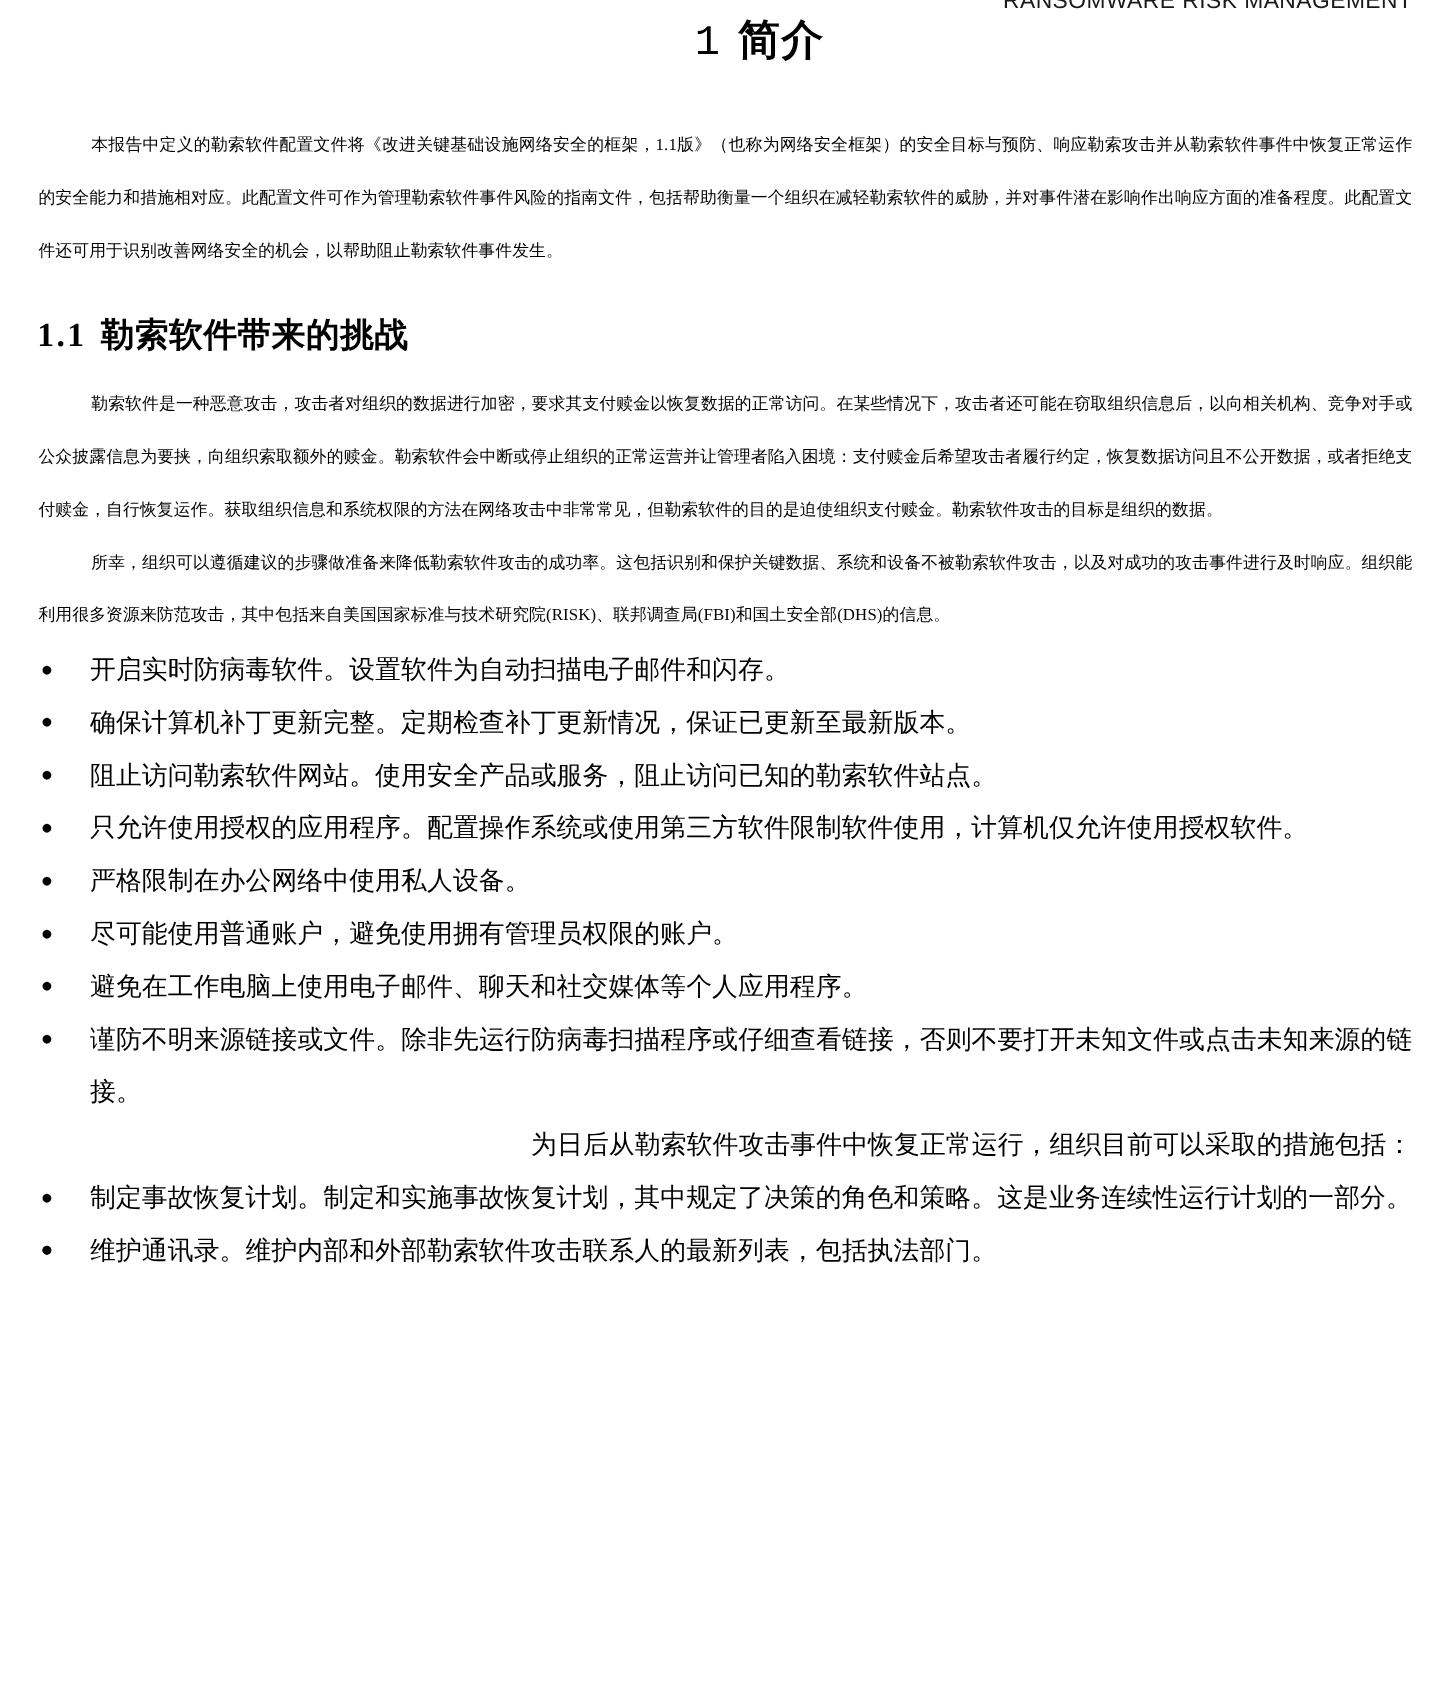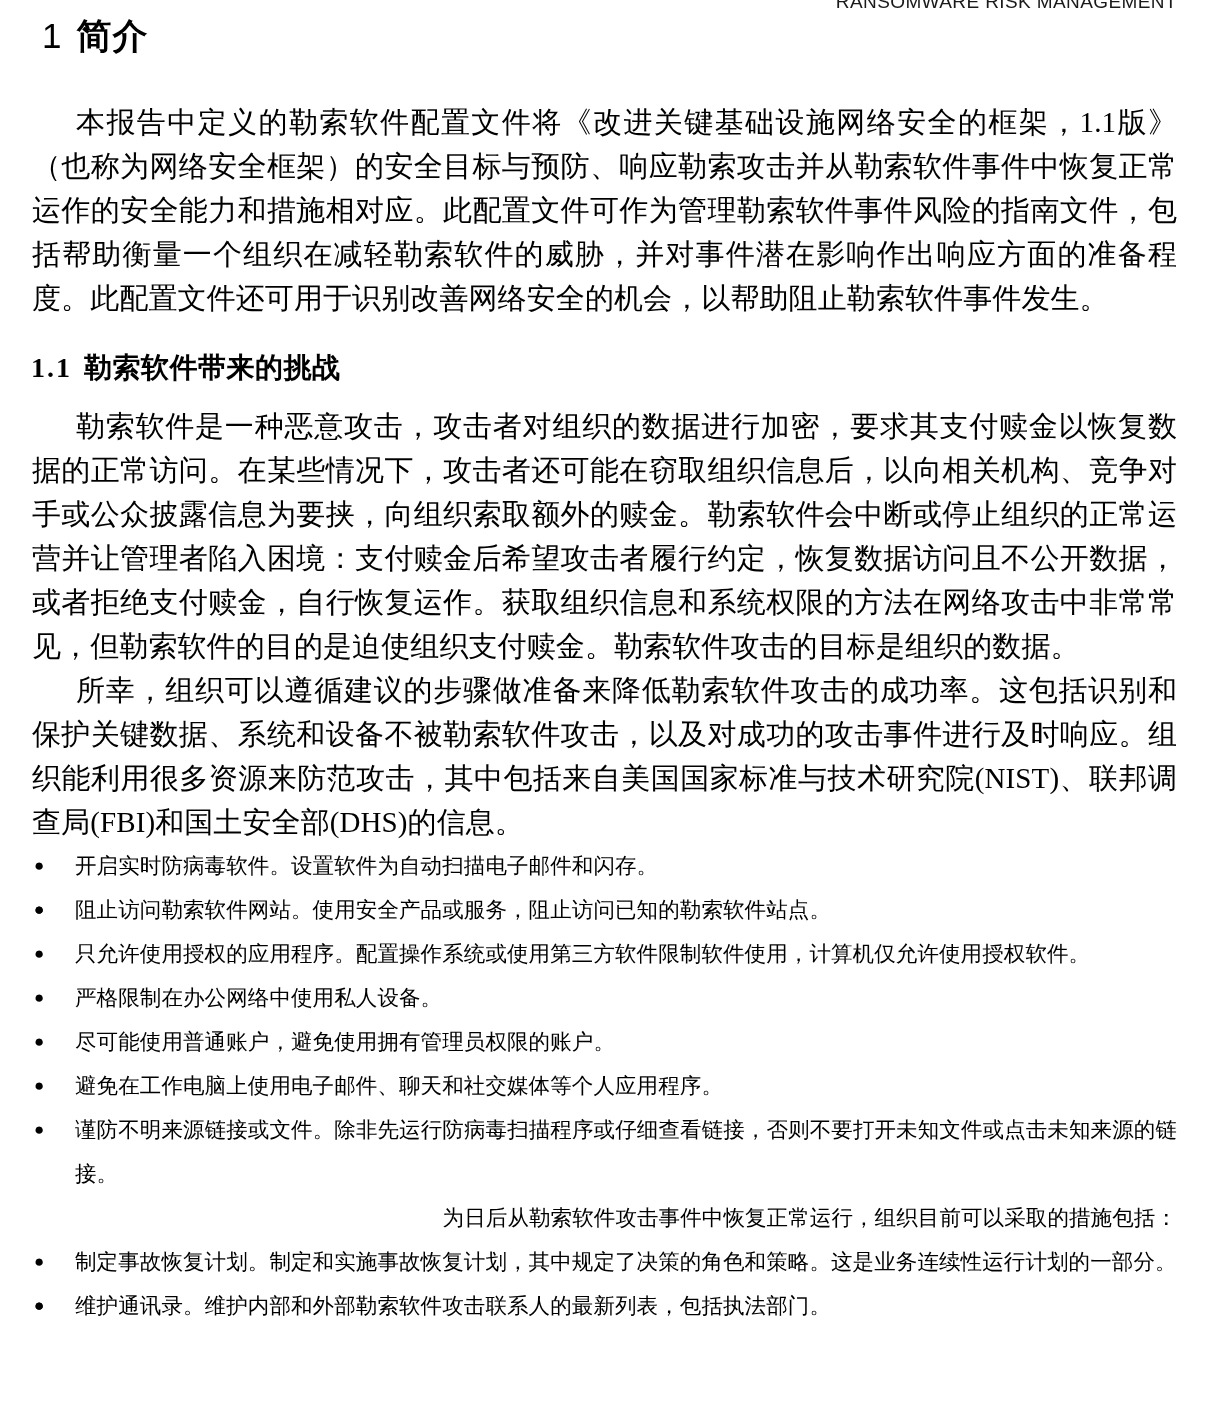--- a/index.html
+++ b/index.html
@@ -42,27 +42,28 @@
 
   .content {
     position: absolute;
     top: 14px;
     left: 0;
     width: 1210px;
   }
 
   
   .h1 {
-    font-family: Liberation Sans, sans-serif;
+    font-family: Liberation Mono, monospace;
     font-weight: bold;
     font-size: 35px;
     line-height: 44px;
-    margin: 0 0 0 42px;
+    margin: 0 0 0 56px;
     letter-spacing: 1px;
     white-space: nowrap;
+    text-align: center;
   }
   .h1 .num {
     font-weight: normal;
     padding-right: 14px;
   }
 
   .h2 {
     font-family: "Liberation Serif", "DejaVu Serif", serif;
     font-weight: bold;
     font-size: 28px;
@@ -74,21 +75,21 @@
   .h2 .num {
     font-weight: bold;
     padding-right: 12px;
     letter-spacing: 2px;
     margin-top: 31px;
   }
 
   
   .para {
     margin: 0 33px 0 32px;
-    font-size: 29px;
+    font-size: 14px;
     line-height: 44px;
     text-align: justify;
     text-justify: inter-ideograph;
     text-indent: 44px;
     letter-spacing: 0.1px;
   }
 
   
   .bullets {
     margin: 0 33px 0 0;
@@ -146,29 +147,30 @@
 
     <div class="spacer-md"></div>
 
     <h2 class="h2">
       <span class="num">1.1</span><span>勒索软件带来的挑战</span>
     </h2>
 
     <div class="spacer-sm"></div>
 
     <p class="para">勒索软件是一种恶意攻击，攻击者对组织的数据进行加密，要求其支付赎金以恢复数据的正常访问。在某些情况下，攻击者还可能在窃取组织信息后，以向相关机构、竞争对手或公众披露信息为要挟，向组织索取额外的赎金。勒索软件会中断或停止组织的正常运营并让管理者陷入困境：支付赎金后希望攻击者履行约定，恢复数据访问且不公开数据，或者拒绝支付赎金，自行恢复运作。获取组织信息和系统权限的方法在网络攻击中非常常见，但勒索软件的目的是迫使组织支付赎金。勒索软件攻击的目标是组织的数据。</p>
-    <p class="para">所幸，组织可以遵循建议的步骤做准备来降低勒索软件攻击的成功率。这包括识别和保护关键数据、系统和设备不被勒索软件攻击，以及对成功的攻击事件进行及时响应。组织能利用很多资源来防范攻击，其中包括来自美国国家标准与技术研究院(NIST)、联邦调查局(FBI)和国土安全部(DHS)的信息。</p>
+    <p class="para">所幸，组织可以遵循建议的步骤做准备来降低勒索软件攻击的成功率。这包括识别和保护关键数据、系统和设备不被勒索软件攻击，以及对成功的攻击事件进行及时响应。组织能利用很多资源来防范攻击，其中包括来自美国国家标准与技术研究院(RISK)、联邦调查局(FBI)和国土安全部(DHS)的信息。</p>
 
     <ul class="bullets">
       <li class="bullet-item">
         <span class="dot">●</span>
         <span>开启实时防病毒软件。设置软件为自动扫描电子邮件和闪存。</span>
       </li>
       <li class="bullet-item">
         <span class="dot">●</span>
+        <span>确保计算机补丁更新完整。定期检查补丁更新情况，保证已更新至最新版本。</span>
       </li>
       <li class="bullet-item">
         <span class="dot">●</span>
         <span>阻止访问勒索软件网站。使用安全产品或服务，阻止访问已知的勒索软件站点。</span>
       </li>
       <li class="bullet-item">
         <span class="dot">●</span>
         <span>只允许使用授权的应用程序。配置操作系统或使用第三方软件限制软件使用，计算机仅允许使用授权软件。</span>
       </li>
       <li class="bullet-item">

